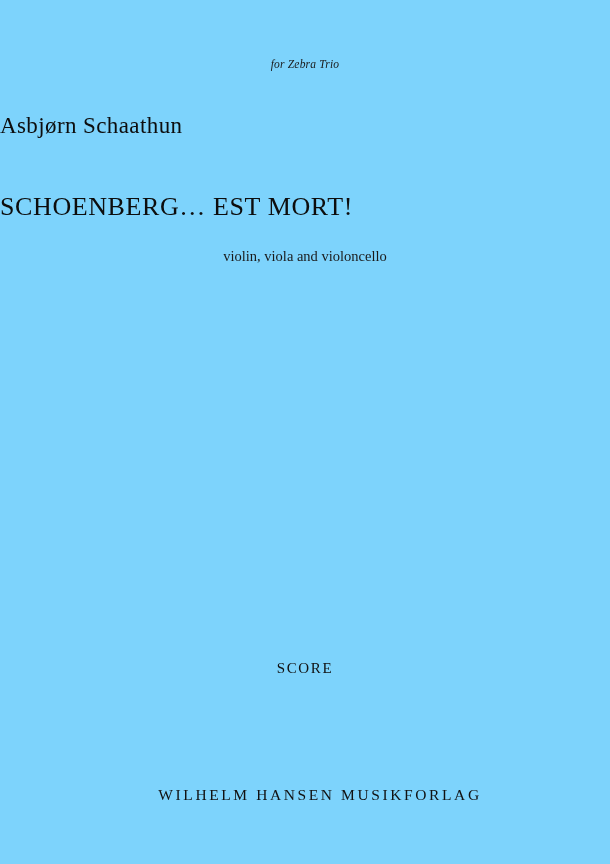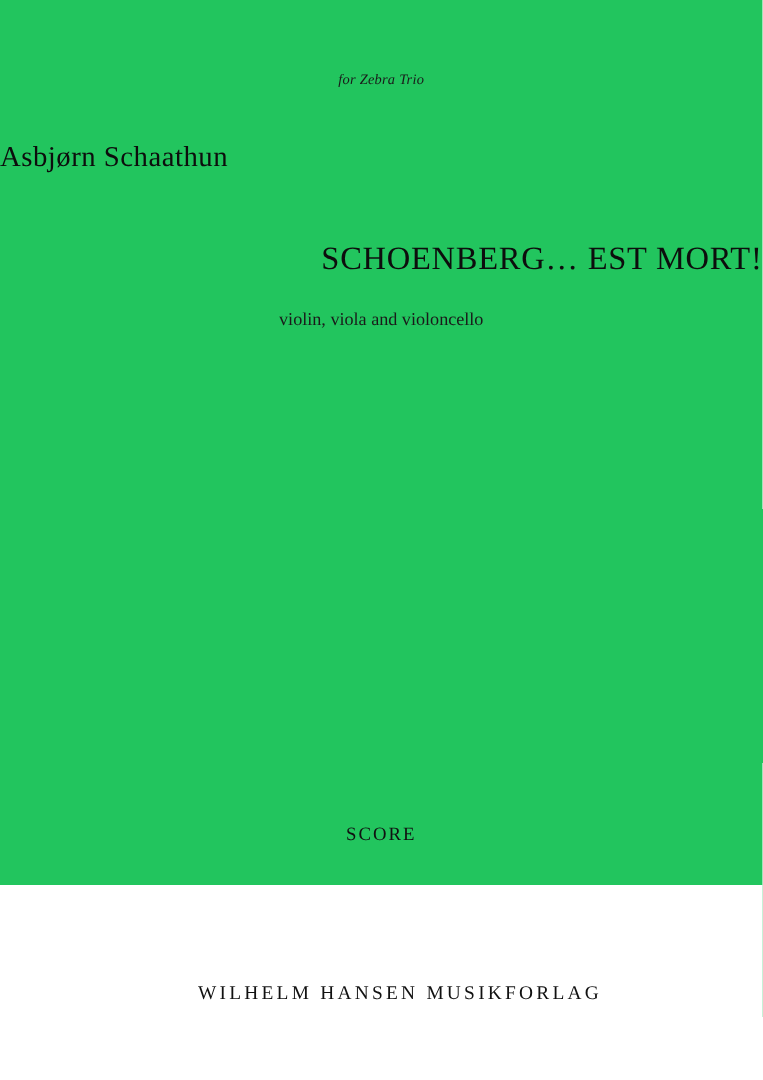--- a/index.html
+++ b/index.html
@@ -10,22 +10,22 @@
   body {
     width: 610px;
     height: 864px;
     font-family: "Liberation Serif", serif;
     color: #111111;
     overflow: hidden;
   }
   .page {
     position: relative;
     width: 610px;
-    height: 708px;
-    background: #22c55e;
+    height: 864px;
+    background: #7dd3fc;
     box-sizing: border-box;
   }
   .dedication {
     position: absolute;
     top: 58px;
     left: 0;
     width: 610px;
     text-align: center;
     font-style: italic;
     font-size: 11.5px;
@@ -39,21 +39,21 @@
     width: 610px;
     font-size: 23px;
     letter-spacing: 0.4px;
     color: #0d0d0d;
   }
   .title {
     position: absolute;
     top: 192px;
     left: 0;
     width: 610px;
-    text-align: right;
+    text-align: left;
     font-size: 26px;
     letter-spacing: 0.6px;
     color: #0d0d0d;
     white-space: nowrap;
   }
   .subtitle-for {
     position: absolute;
     top: 230px;
     left: 0;
     width: 610px;

